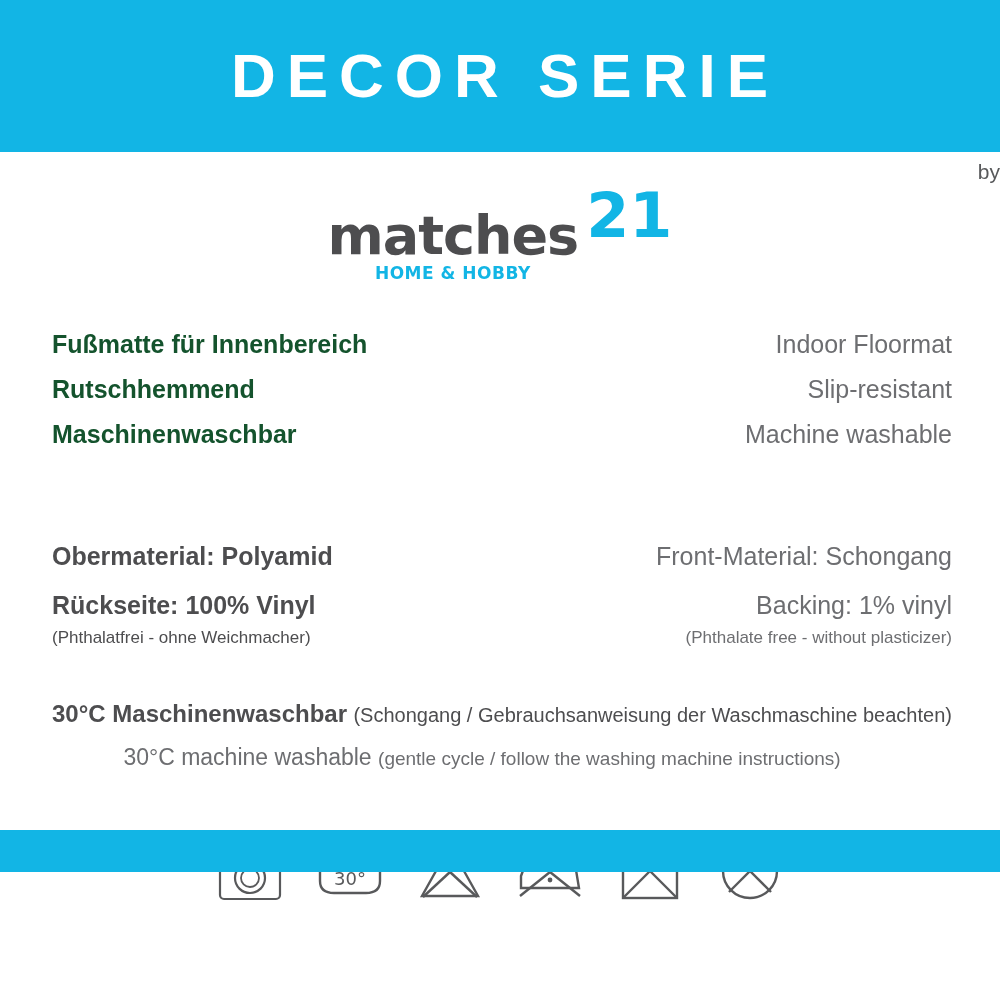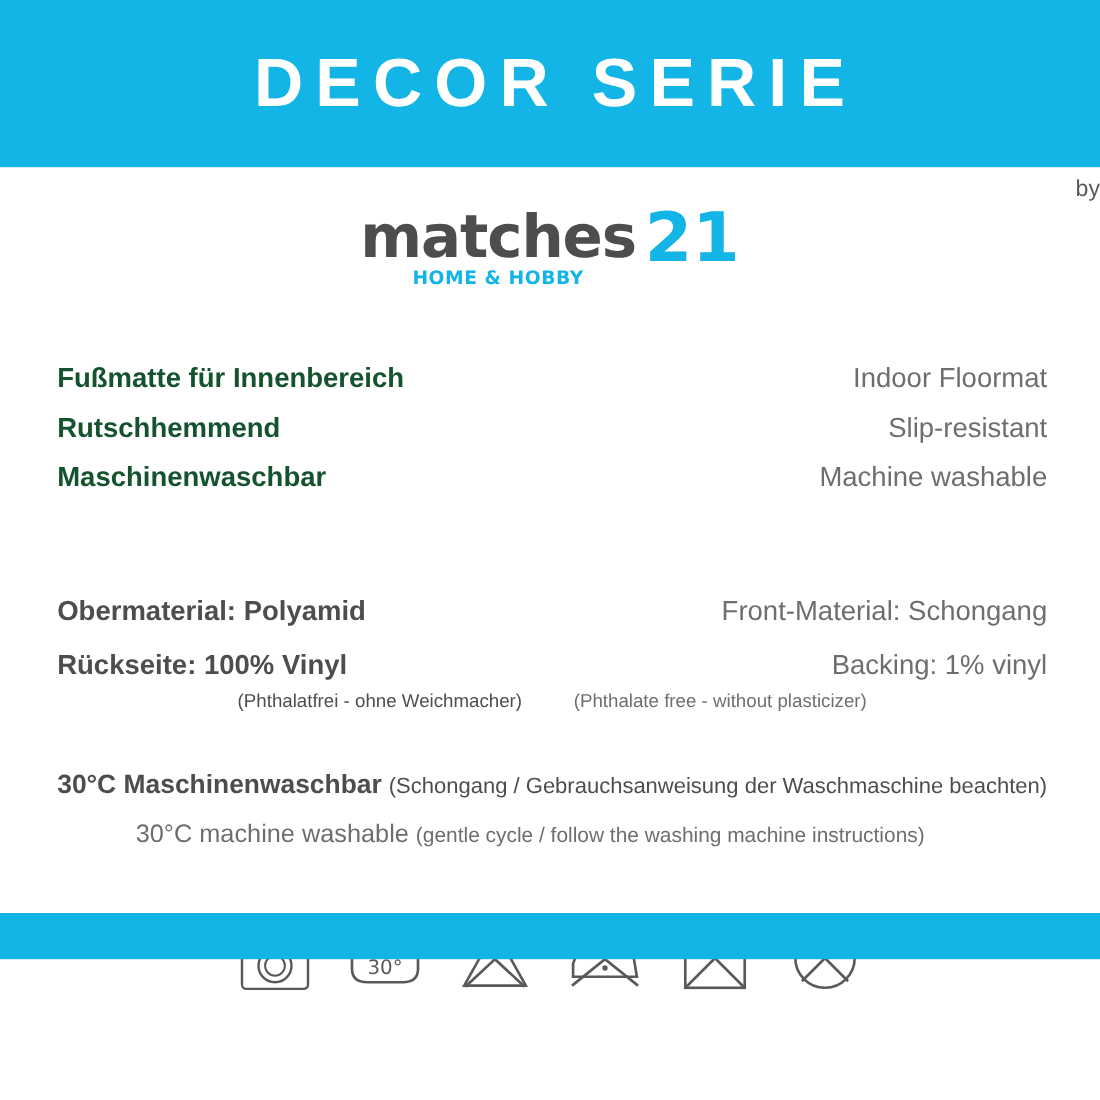--- a/index.html
+++ b/index.html
@@ -77,20 +77,21 @@
     flex-direction: column;
     align-items: center;
   }
   .brand-matches {
     font-size: 54px;
     font-weight: bold;
     color: #4d4d4f;
     letter-spacing: -1px;
     line-height: 0.95;
     font-family: "DejaVu Sans", sans-serif;
+    margin-top: 20px;
   }
   .brand-sub {
     font-size: 17px;
     font-weight: bold;
     color: #12b5e5;
     letter-spacing: 0.5px;
     margin-top: 2px;
     font-family: "DejaVu Sans", sans-serif;
   }
   .brand-21 {
@@ -146,21 +147,21 @@
     font-weight: bold;
     color: #4d4d4f;
   }
   .mat-en {
     font-size: 25px;
     color: #6d6e71;
     text-align: right;
   }
   .mat-note-row {
     display: flex;
-    justify-content: center;
+    justify-content: space-between;
     align-items: baseline;
     margin-top: -12px;
     gap: 47px;
   }
   .mat-note-de {
     font-size: 17px;
     color: #4d4d4f;
   }
   .mat-note-en {
     font-size: 17px;

